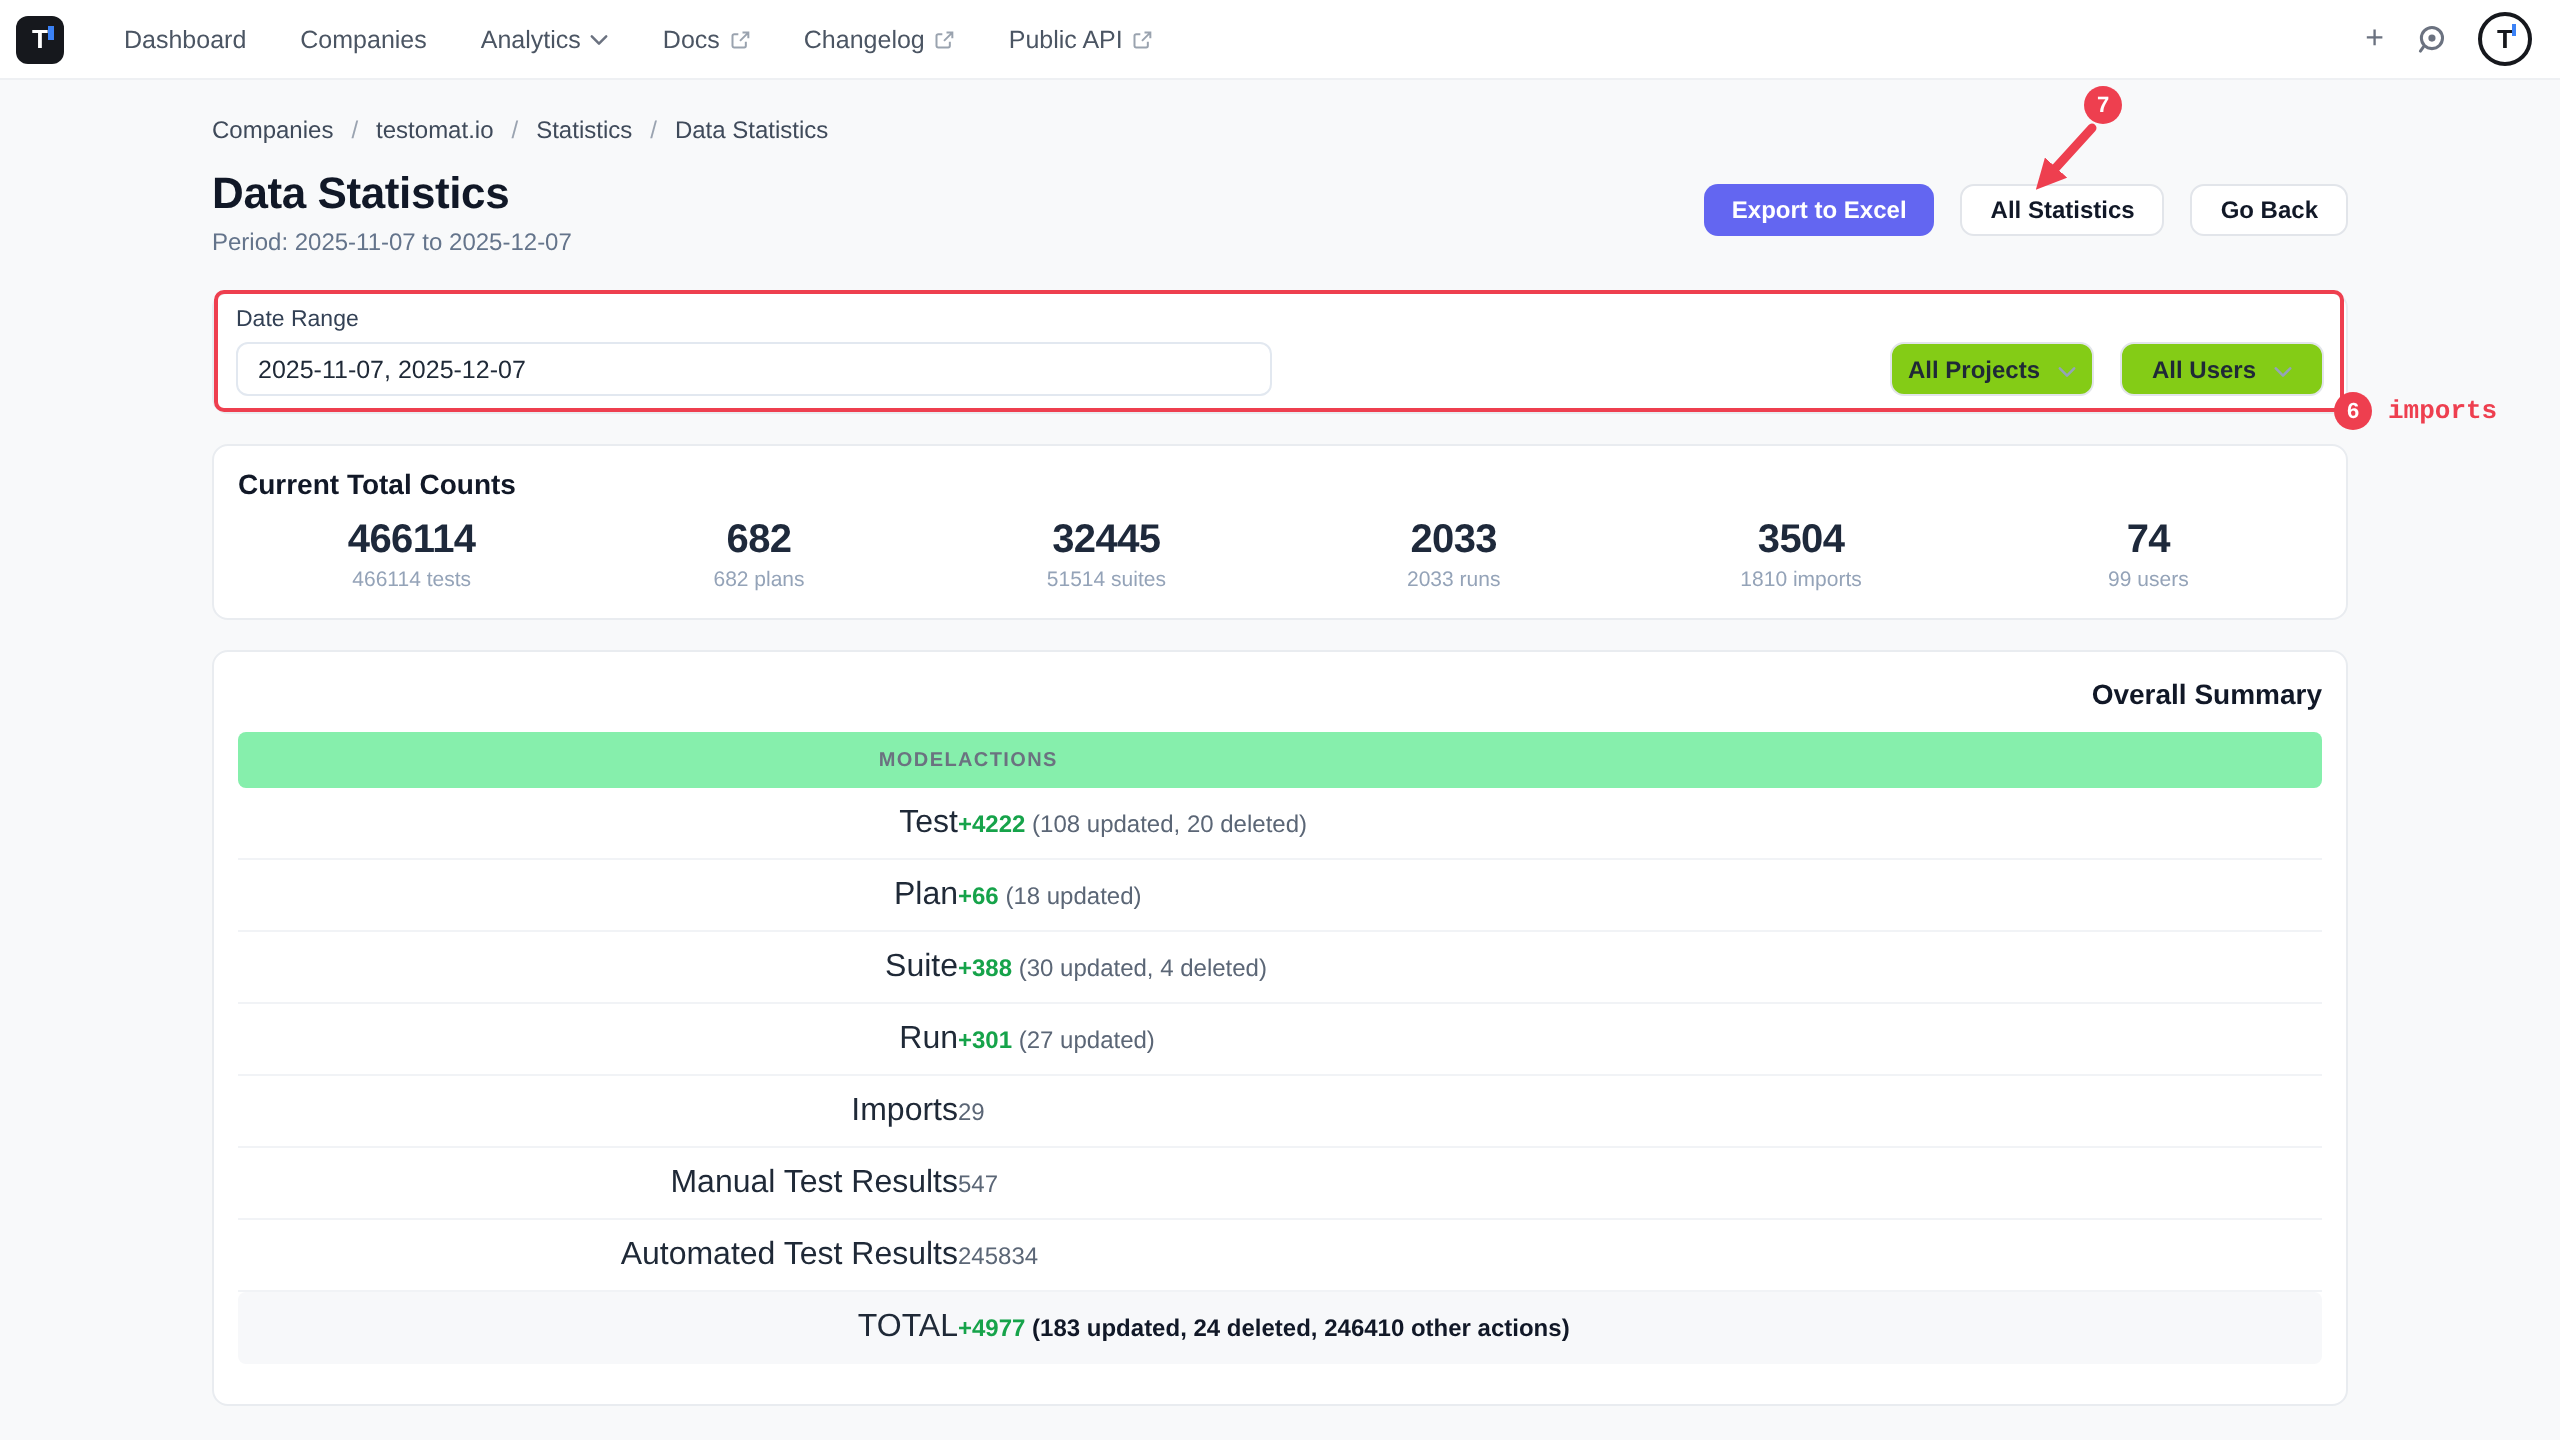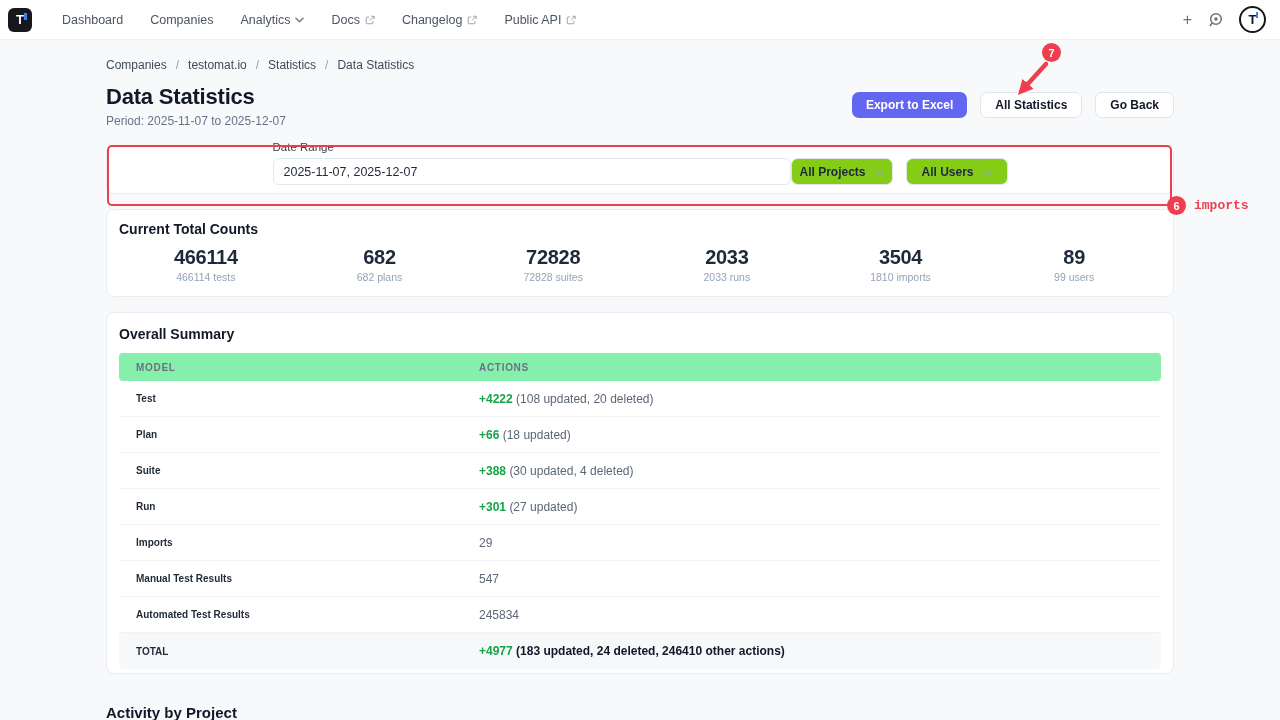--- a/index.html
+++ b/index.html
@@ -55,22 +55,22 @@
     display:inline-flex; align-items:center; justify-content:center; cursor:pointer;
     font-family:"Liberation Sans", sans-serif; white-space:nowrap;
   }
   .btn-primary { background:#6366f1; color:#ffffff; border:none; }
   .btn-light { background:#ffffff; color:#111827; border:1px solid #e2e5ea; }
 
   .card { background:#ffffff; border:1px solid #e9ecf0; border-radius:8px; }
 
   
   .filter-card {
-    margin-top:18px; height:48px; padding:8px 11px;
-    display:flex; justify-content:center; align-items:flex-end;
+    margin-top:18px; height:61px; padding:8px 11px;
+    display:flex; justify-content:space-between; align-items:flex-end;
   }
   .filter-label { font-size:11.5px; color:#334155; margin-bottom:5px; }
   .date-input {
     width:518px; height:27px; border:1px solid #e2e8f0; border-radius:6px; background:#fff;
     padding:0 10px; font-size:12.5px; color:#1f2937; font-family:"Liberation Sans", sans-serif;
     outline:none;
   }
   .filter-dropdowns { display:flex; gap:13px; }
   .dropdown {
     height:27px; width:102px; border:1px solid #e2e5ea; border-radius:7px; background:#84cc16;
@@ -80,30 +80,30 @@
 
   
   .counts-card { margin-top:15px; height:88px; padding:11px 12px 12px; }
   .card-title { margin:0; font-size:14px; font-weight:700; color:#111827; }
   .stats-row { display:flex; margin-top:9px; }
   .stat { flex:1; text-align:center; }
   .stat-value { font-size:20px; font-weight:700; color:#1e293b; letter-spacing:-0.3px; line-height:1.1; }
   .stat-label { margin-top:3px; font-size:10.5px; color:#94a3b8; }
 
   
-  .summary-card { margin-top:15px; padding:13px 12px 4px; }
+  .summary-card { margin-top:15px; padding:13px 12px 20px;text-align:right; }
   .table { margin-top:11px; }
   .thead {
     display:flex; align-items:center; height:28px; background:#86efac; border-radius:4px;
   }
   .th { font-size:10px; font-weight:700; color:#6b7280; letter-spacing:0.7px; }
   .col-model { width:360px; padding-left:17px; flex:0 0 auto; }
   .trow { display:flex; align-items:center; height:36px; border-bottom:1px solid #f1f3f6; }
   .trow:last-child { border-bottom:none; }
-  .td-model { font-size:10px; font-weight:700; color:#1f2937; }
+  .td-model { font-size:16px; font-weight:400; color:#1f2937; }
   .td-actions { font-size:12px; color:#5b6676; }
   .green { color:#16a34a; font-weight:700; }
   .trow-total { background:#f7f8fa; border-radius:4px; }
   .trow-total .td-actions { color:#111827; font-weight:700; }
 
   .activity-title { margin-top:30px; font-size:15px; font-weight:700; color:#111827; }
 
   
   .annotations { position:absolute; left:0; top:0; width:1280px; height:720px; pointer-events:none; }
   .ann-rect {
@@ -240,33 +240,33 @@
     <div class="stats-row">
       <div class="stat">
         <div class="stat-value">466114</div>
         <div class="stat-label">466114 tests</div>
       </div>
       <div class="stat">
         <div class="stat-value">682</div>
         <div class="stat-label">682 plans</div>
       </div>
       <div class="stat">
-        <div class="stat-value">72828</div>
-        <div class="stat-label">72828 suites</div>
+        <div class="stat-value">32445</div>
+        <div class="stat-label">51514 suites</div>
       </div>
       <div class="stat">
         <div class="stat-value">2033</div>
         <div class="stat-label">2033 runs</div>
       </div>
       <div class="stat">
         <div class="stat-value">3504</div>
         <div class="stat-label">1810 imports</div>
       </div>
       <div class="stat">
-        <div class="stat-value">89</div>
+        <div class="stat-value">74</div>
         <div class="stat-label">99 users</div>
       </div>
     </div>
   </section>
 
   <section class="card summary-card">
     <h2 class="card-title">Overall Summary</h2>
     <div class="table">
       <div class="thead">
         <div class="th col-model">MODEL</div>

